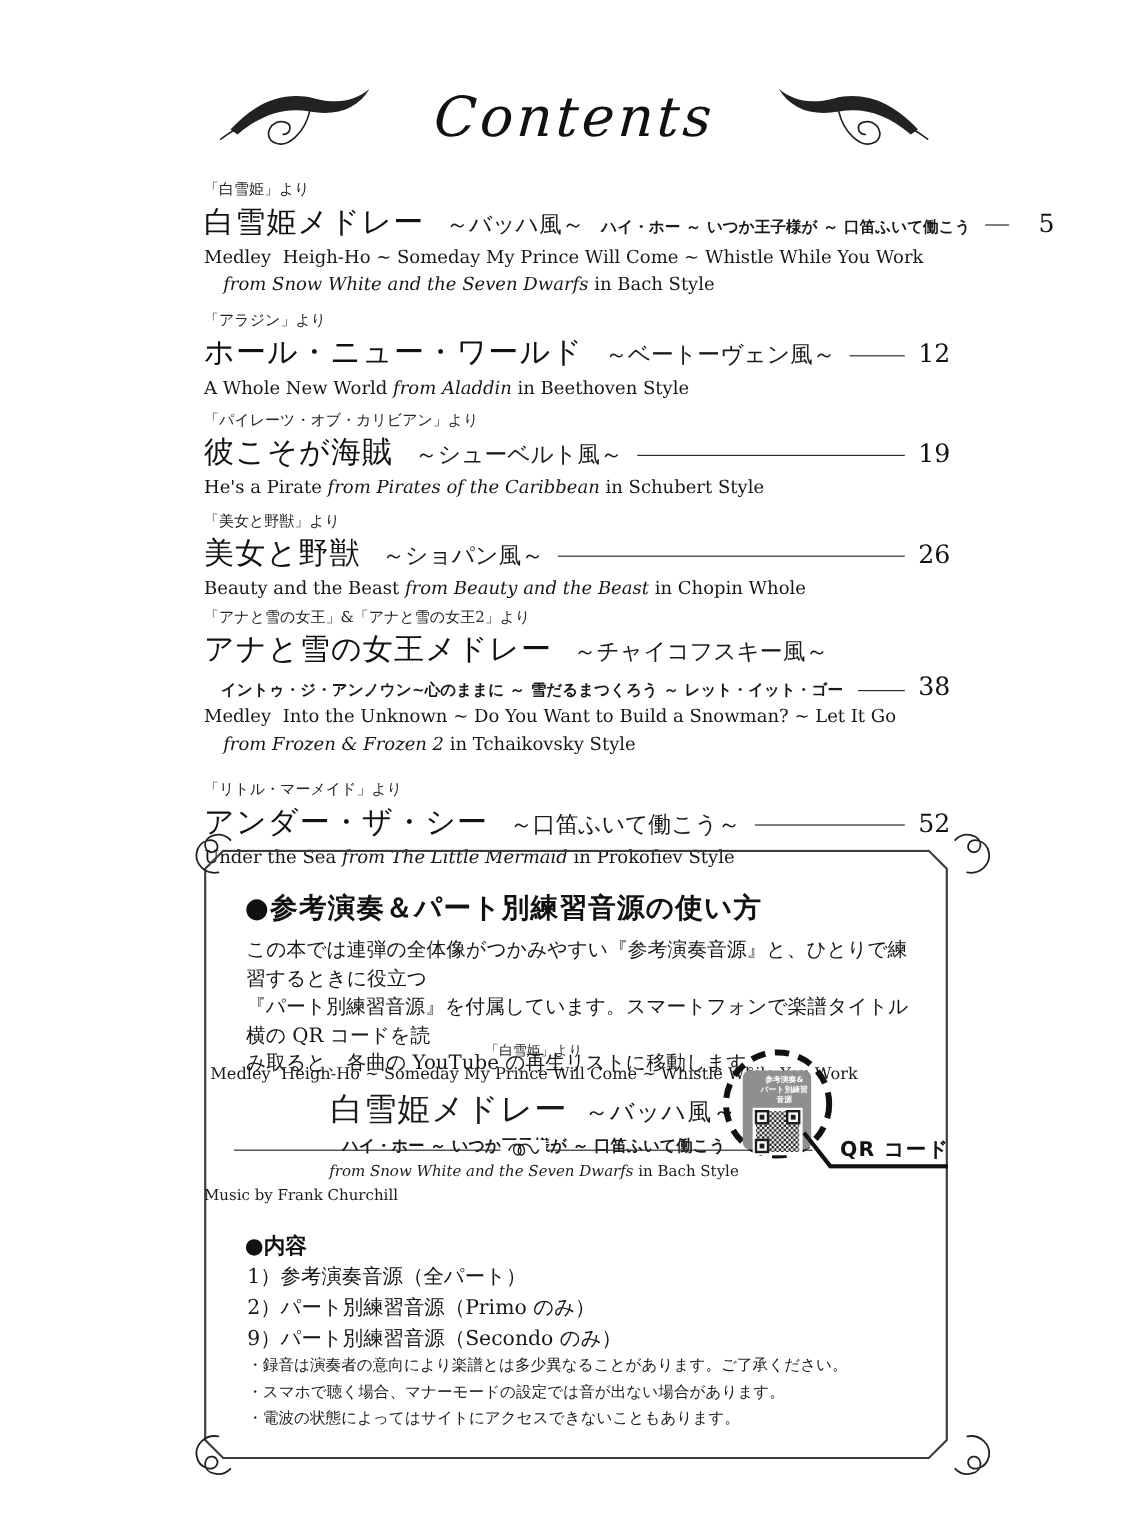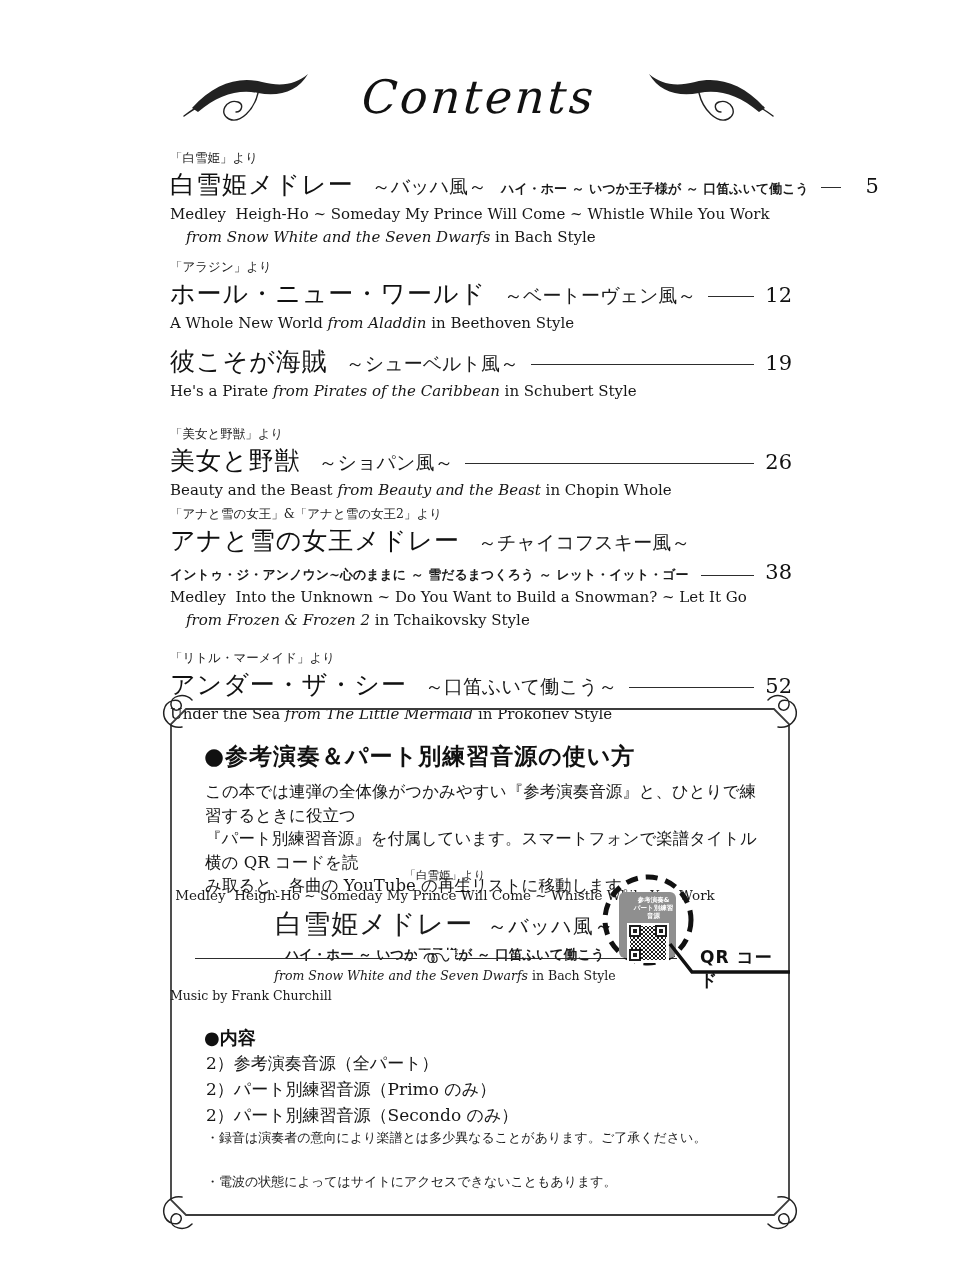--- a/index.html
+++ b/index.html
@@ -21,21 +21,21 @@
   .trow{display:flex;align-items:baseline;margin-top:3px;}
   .jt{font-size:25px;color:#111;white-space:nowrap;letter-spacing:1px;}
   .jstyle{font-size:19px;margin-left:18px;white-space:nowrap;}
   .jsub{font-size:13px;font-weight:bold;margin-left:14px;white-space:nowrap;}
   .leader{flex:1 1 auto;height:0;border-bottom:1.6px solid #2d2d2d;align-self:center;margin:6px 10px 0 12px;min-width:20px;}
   .pg{font-size:21px;min-width:28px;text-align:right;color:#111;}
   .eng{font-size:15px;margin-top:4px;color:#161616;line-height:1.25;}
   .eng .it{font-style:italic;}
   .eng2{margin-left:16px;}
   
-  .infobox{position:absolute;left:170px;top:708px;width:620px;height:508px;}
+  .infobox{position:absolute;left:170px;top:708px;width:620px;height:508px;padding-left:28px;}
   .box-border{position:absolute;left:0;top:0;width:620px;height:508px;}
   .corner{position:absolute;width:40px;height:40px;}
   .c-tl{left:-12px;top:-14px;}
   .c-tr{right:-12px;top:-14px;transform:scaleX(-1);}
   .c-bl{left:-12px;bottom:-14px;transform:scaleY(-1);}
   .c-br{right:-12px;bottom:-14px;transform:scale(-1,-1);}
   .ib-head{position:absolute;left:34px;top:33px;font-family:"DejaVu Sans","Liberation Sans",sans-serif;font-weight:bold;font-size:23px;letter-spacing:1px;color:#111;}
   .ib-para{position:absolute;left:35px;top:72px;width:552px;font-size:16.5px;line-height:23.5px;color:#161616;}
   
   .sample{position:absolute;left:0;top:160px;width:550px;text-align:center;}
@@ -100,20 +100,21 @@
       <div class="trow">
         <span class="jt">ホール・ニュー・ワールド</span>
         <span class="jstyle">～ベートーヴェン風～</span>
         <span class="leader"></span>
         <span class="pg">12</span>
       </div>
       <div class="eng"><span>A Whole New World </span><span class="it">from Aladdin</span><span> in Beethoven Style</span></div>
     </div>
 
     <div class="entry e3">
+      <div class="src">「パイレーツ・オブ・カリビアン」より</div>
       <div class="trow">
         <span class="jt">彼こそが海賊</span>
         <span class="jstyle">～シューベルト風～</span>
         <span class="leader"></span>
         <span class="pg">19</span>
       </div>
       <div class="eng"><span>He's a Pirate </span><span class="it">from Pirates of the Caribbean</span><span> in Schubert Style</span></div>
     </div>
 
     <div class="entry e4">
@@ -127,21 +128,21 @@
       <div class="eng"><span>Beauty and the Beast </span><span class="it">from Beauty and the Beast</span><span> in Chopin Whole</span></div>
     </div>
 
     <div class="entry e5">
       <div class="src">「アナと雪の女王」&amp;「アナと雪の女王2」より</div>
       <div class="trow">
         <span class="jt">アナと雪の女王メドレー</span>
         <span class="jstyle">～チャイコフスキー風～</span>
       </div>
       <div class="trow">
-        <span class="jsub" style="margin-left:0">イントゥ・ジ・アンノウン~心のままに ～ 雪だるまつくろう ～ レット・イット・ゴー</span>
+        <span class="jsub" style="margin-left:14px">イントゥ・ジ・アンノウン~心のままに ～ 雪だるまつくろう ～ レット・イット・ゴー</span>
         <span class="leader"></span>
         <span class="pg">38</span>
       </div>
       <div class="eng">Medley&nbsp; Into the Unknown ~ Do You Want to Build a Snowman? ~ Let It Go</div>
       <div class="eng eng2"><span class="it">from Frozen &amp; Frozen 2</span><span> in Tchaikovsky Style</span></div>
     </div>
 
     <div class="entry e6">
       <div class="src">「リトル・マーメイド」より</div>
       <div class="trow">
@@ -219,21 +220,22 @@
           <rect x="6" y="30" width="4" height="4" fill="#1d1d1d"></rect>
         </g>
       </svg>
     </div>
     <svg class="qr-pointer" viewBox="0 0 122 32">
       <polyline points="2,2 24,30 122,30" fill="none" stroke="#111" stroke-width="3.5"></polyline>
     </svg>
     <div class="qr-label">QR コード</div>
 
     <div class="ib-list-head">●内容</div>
-    <div class="ib-item i1">2）参考演奏音源（全パート）</div>
+    <div class="ib-item i1">1）参考演奏音源（全パート）</div>
     <div class="ib-item i2">2）パート別練習音源（Primo のみ）</div>
-    <div class="ib-item i3">2）パート別練習音源（Secondo のみ）</div>
+    <div class="ib-item i3">9）パート別練習音源（Secondo のみ）</div>
 
     <div class="ib-note n1">・録音は演奏者の意向により楽譜とは多少異なることがあります。ご了承ください。</div>
+    <div class="ib-note n2">・スマホで聴く場合、マナーモードの設定では音が出ない場合があります。</div>
     <div class="ib-note n3">・電波の状態によってはサイトにアクセスできないこともあります。</div>
   </div>
 
 </div>
 
 </body></html>

